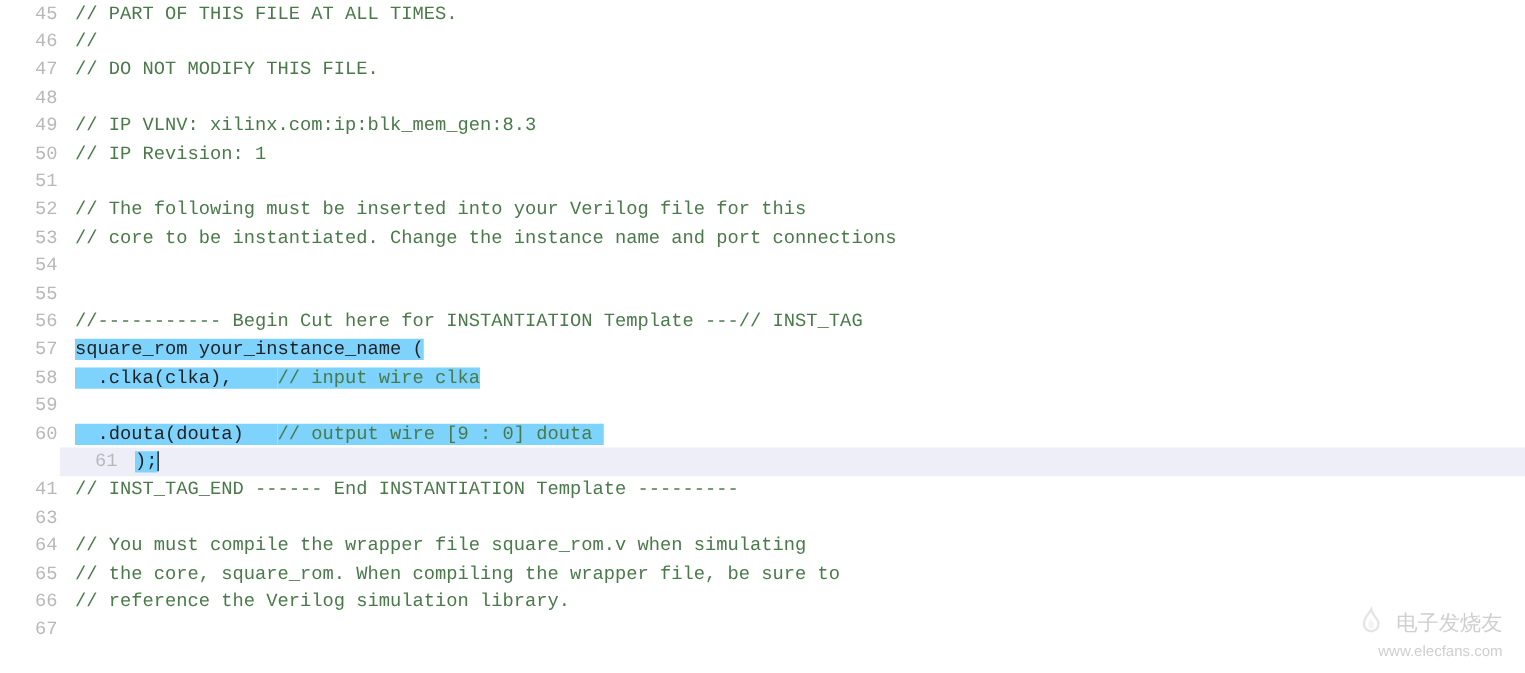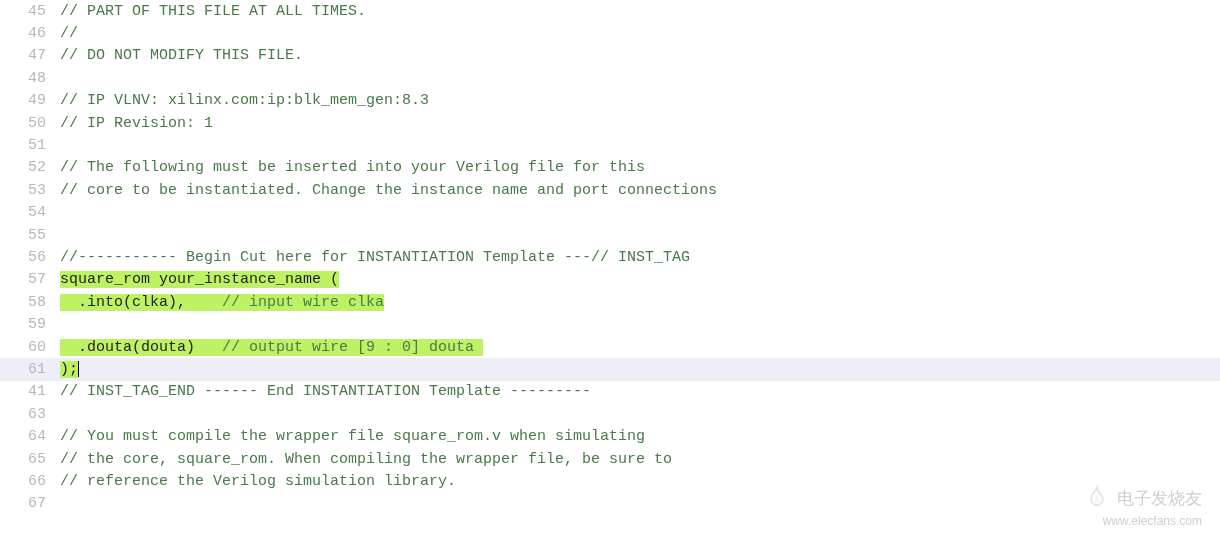--- a/index.html
+++ b/index.html
@@ -35,24 +35,25 @@
 .code {
   color: #333333;
 }
 .comment {
   color: #4a7a4a;
 }
 .normal {
   color: #1f1f1f;
 }
 .sel {
-  background: #bef264;
+  background: #7dd3fc;
 }
 .current-line {
   background: #eeeef9;
+  margin-left: 48px;
 }
 .current-line .gutter {
   background: #eeeef9;
 }
 .code-wrap {
   flex: 1;
   display: flex;
   align-items: center;
 }
 .cursor-badge {
@@ -104,21 +105,21 @@
     <div class="line"><div class="gutter">48</div><div class="code-wrap"></div></div>
     <div class="line"><div class="gutter">49</div><div class="code-wrap"><span class="code comment">// IP VLNV: xilinx.com:ip:blk_mem_gen:8.3</span></div></div>
     <div class="line"><div class="gutter">50</div><div class="code-wrap"><span class="code comment">// IP Revision: 1</span></div></div>
     <div class="line"><div class="gutter">51</div><div class="code-wrap"></div></div>
     <div class="line"><div class="gutter">52</div><div class="code-wrap"><span class="code comment">// The following must be inserted into your Verilog file for this</span></div></div>
     <div class="line"><div class="gutter">53</div><div class="code-wrap"><span class="code comment">// core to be instantiated. Change the instance name and port connections</span></div></div>
     <div class="line"><div class="gutter">54</div></div>
     <div class="line"><div class="gutter">55</div><div class="code-wrap"></div></div>
     <div class="line"><div class="gutter">56</div><div class="code-wrap"><span class="code comment">//----------- Begin Cut here for INSTANTIATION Template ---// INST_TAG</span></div></div>
     <div class="line"><div class="gutter">57</div><div class="code-wrap"><span class="code normal sel">square_rom your_instance_name (</span></div></div>
-    <div class="line"><div class="gutter">58</div><div class="code-wrap"><span class="code normal sel">  .into(clka),    </span><span class="code comment sel">// input wire clka</span></div></div>
+    <div class="line"><div class="gutter">58</div><div class="code-wrap"><span class="code normal sel">  .clka(clka),    </span><span class="code comment sel">// input wire clka</span></div></div>
     <div class="line"><div class="gutter">59</div></div>
     <div class="line"><div class="gutter">60</div><div class="code-wrap"><span class="code normal sel">  .douta(douta)   </span><span class="code comment sel">// output wire [9 : 0] douta </span></div></div>
     <div class="line current-line"><div class="gutter">61</div><div class="code-wrap"><span class="code normal sel">);</span><span class="caret"></span></div></div>
     <div class="line"><div class="gutter">41</div><div class="code-wrap"><span class="code comment">// INST_TAG_END ------ End INSTANTIATION Template ---------</span></div></div>
     <div class="line"><div class="gutter">63</div><div class="code-wrap"></div></div>
     <div class="line"><div class="gutter">64</div><div class="code-wrap"><span class="code comment">// You must compile the wrapper file square_rom.v when simulating</span></div></div>
     <div class="line"><div class="gutter">65</div><div class="code-wrap"><span class="code comment">// the core, square_rom. When compiling the wrapper file, be sure to</span></div></div>
     <div class="line"><div class="gutter">66</div><div class="code-wrap"><span class="code comment">// reference the Verilog simulation library.</span></div></div>
     <div class="line"><div class="gutter">67</div><div class="code-wrap"></div></div>
   </div>

